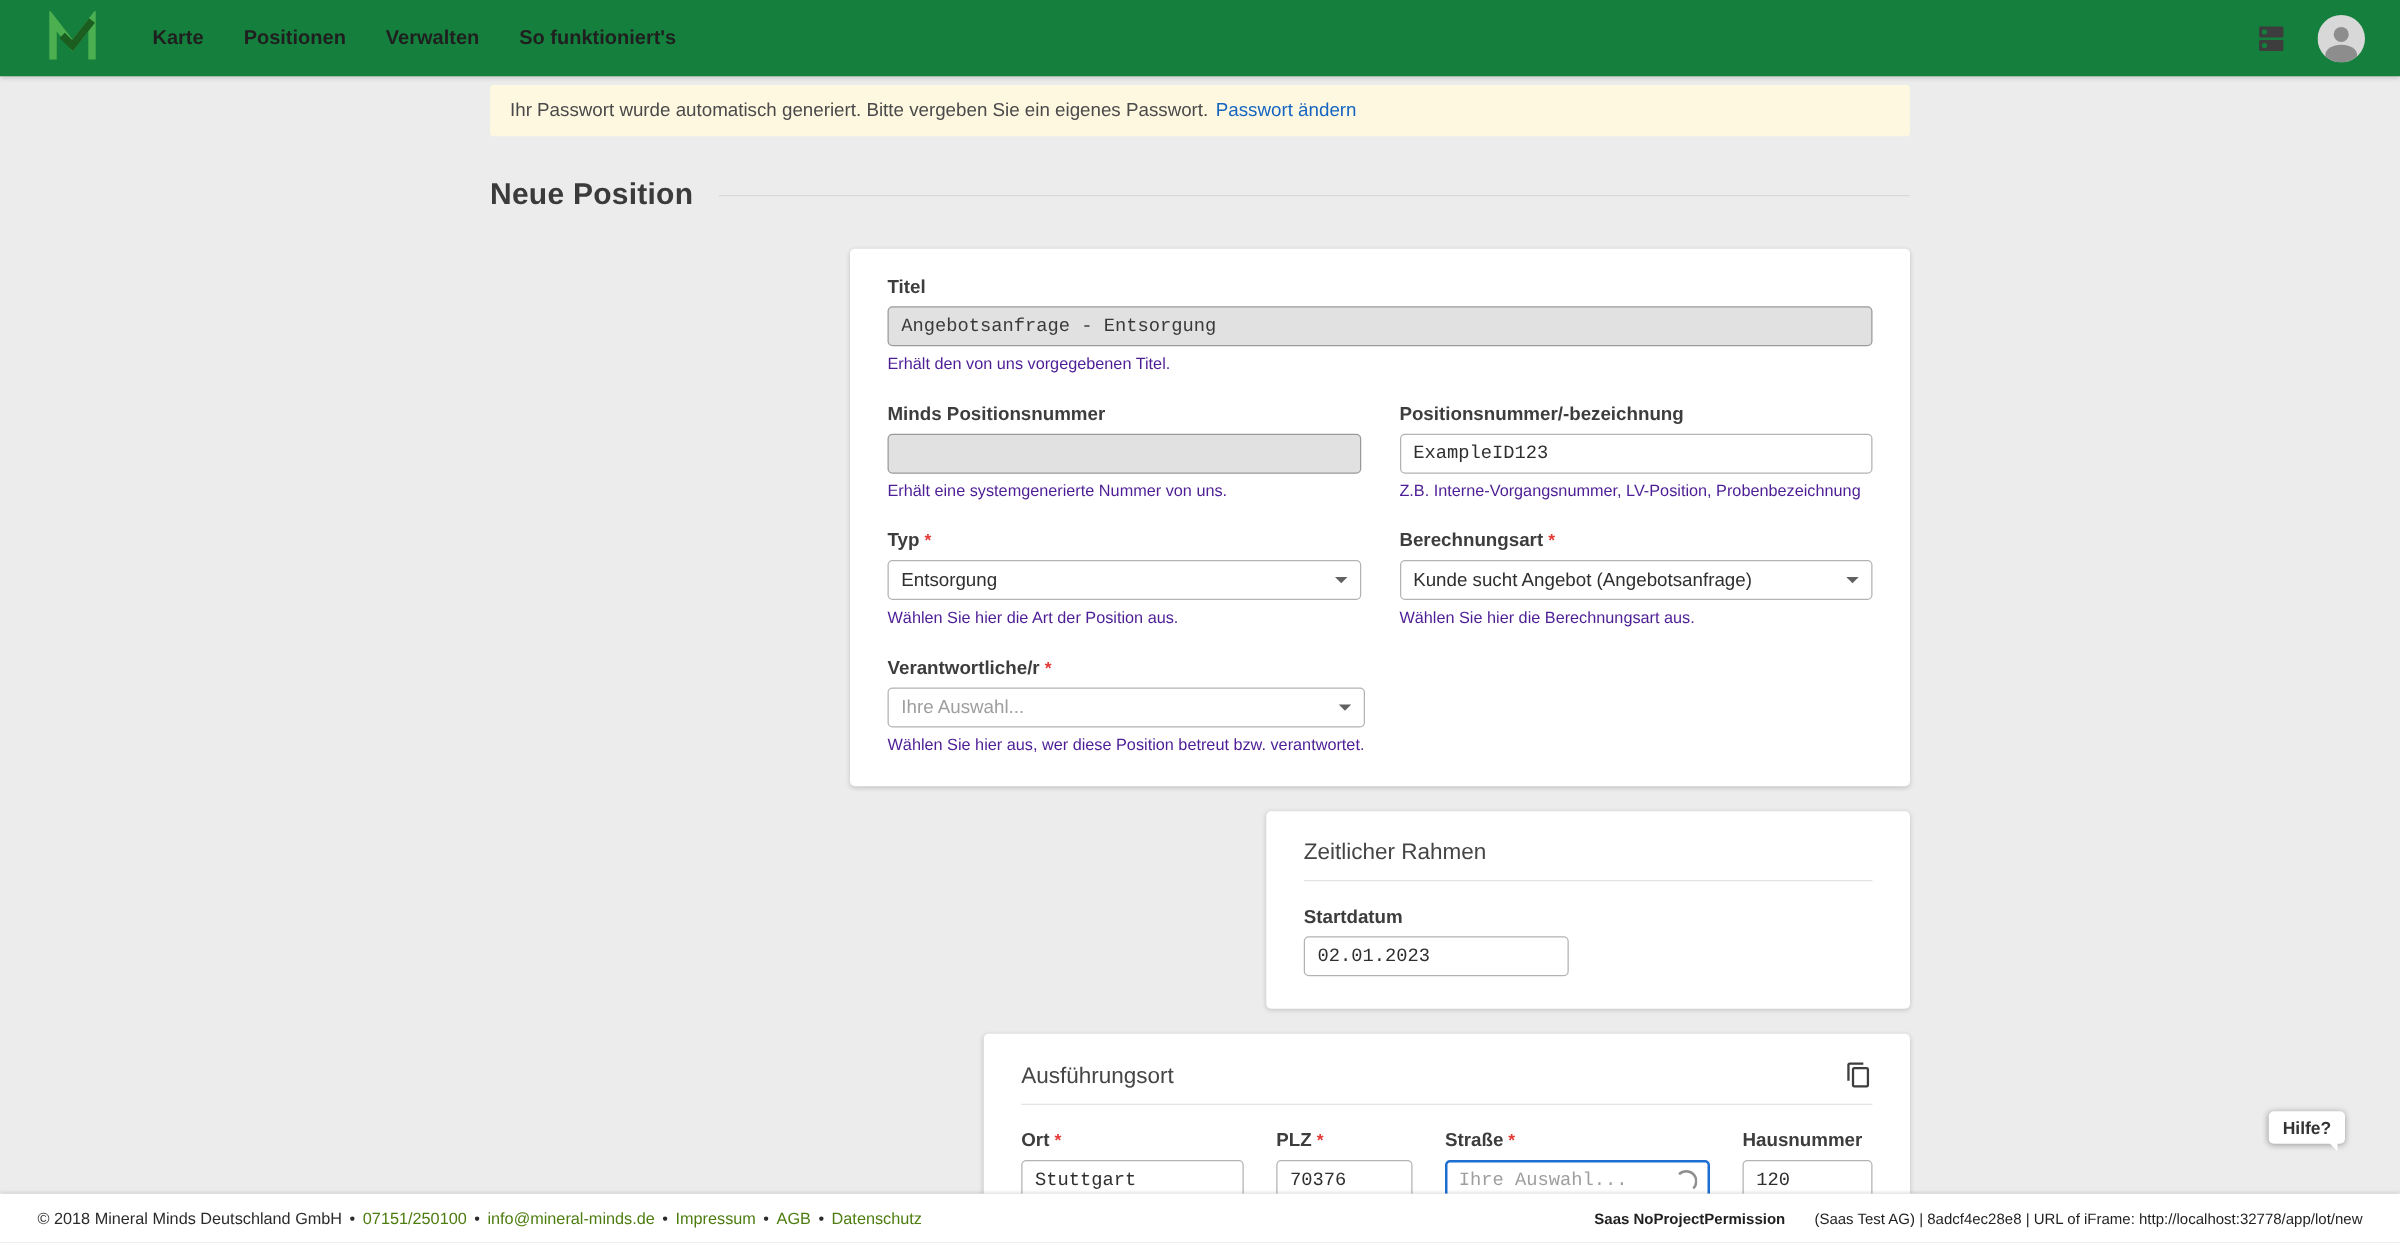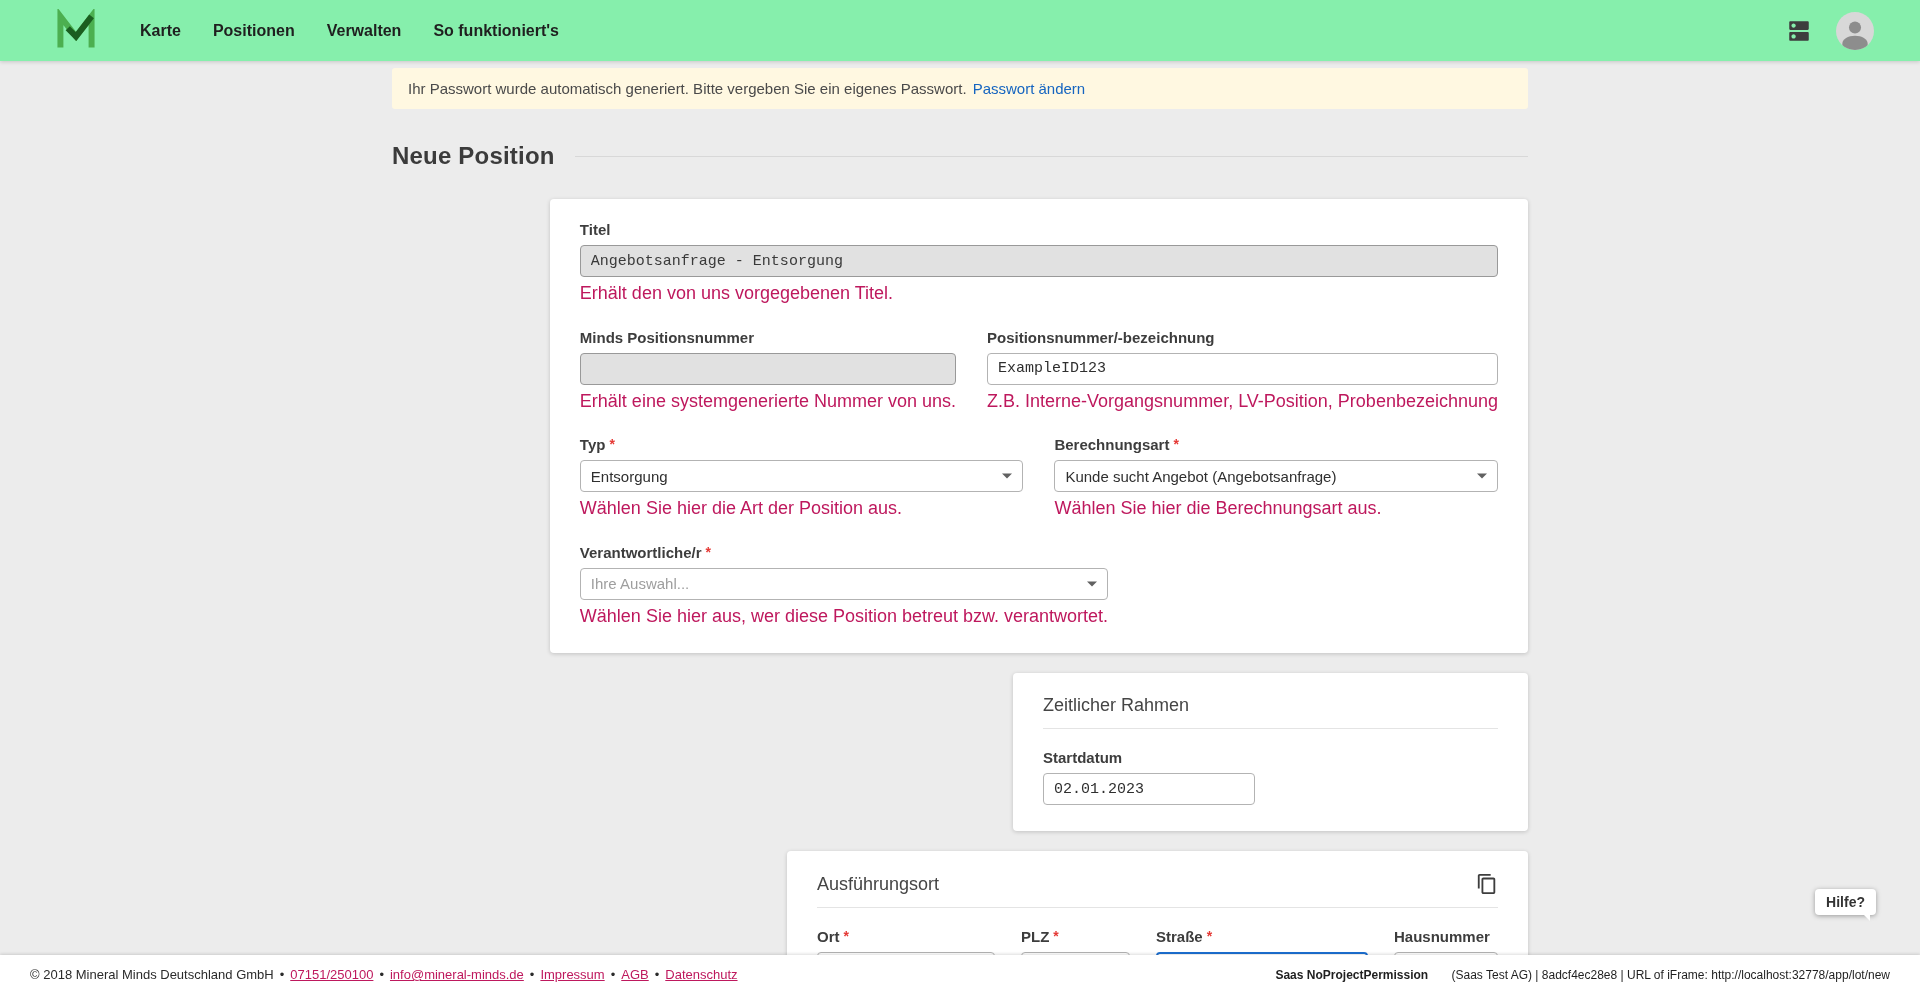--- a/index.html
+++ b/index.html
@@ -2,22 +2,22 @@
 <html><head>
 <meta charset="utf-8">
 <style>
   html,body{margin:0;padding:0;}
   body{
     width:1920px;height:994px;overflow:hidden;position:relative;
     font-family:"Liberation Sans",sans-serif;background:#ececec;
   }
   
   .navbar{
-    height:61px;background:#86efac;display:flex;align-items:center;
-    padding:0 30px;box-sizing:border-box;position:relative;z-index:10;
+    height:61px;background:#15803d;display:flex;align-items:center;
+    padding:0 12px;box-sizing:border-box;position:relative;z-index:10;
     box-shadow:0 1px 4px rgba(0,0,0,0.16);
   }
   .logo{width:44px;height:44px;margin-left:24px;margin-right:42px;cursor:pointer;display:flex;align-items:center;}
   .nav-links{display:flex;gap:32px;align-items:center;}
   .nav-link{font-size:16px;font-weight:700;color:#1f1f1f;text-decoration:none;cursor:pointer;}
   .nav-right{margin-left:auto;display:flex;align-items:center;gap:22px;padding-right:16px;}
   .icon-btn{background:none;border:none;padding:0;cursor:pointer;display:flex;align-items:center;}
   
   .main{height:894px;overflow:hidden;position:relative;}
   .container{width:1136px;margin:0 auto;padding-top:7px;}
@@ -37,21 +37,21 @@
   .field-label{display:block;font-size:15px;font-weight:700;color:#3d3d3d;margin-bottom:7px;}
   .req{color:#e53935;margin-left:4px;font-size:14px;vertical-align:top;}
   .input{
     display:block;width:100%;height:32px;box-sizing:border-box;
     border:1px solid #b3b3b3;border-radius:4px;padding:0 10px;
     font-size:15px;color:#2f2f2f;background:#fff;font-family:Liberation Mono, monospace;outline:none;
   }
   .input:disabled{background:#e1e1e1;border-color:#999;color:#3a3a3a;}
   .input::placeholder{color:#9e9e9e;}
   .input.focused{border:2px solid #1c6fd1;padding:0 9px;}
-  .helper{font-size:18px;color:#be185d;margin-top:6px;line-height:1.2;white-space:nowrap;}
+  .helper{font-size:13px;color:#4c1d95;margin-top:6px;line-height:1.2;white-space:nowrap;}
   .grid-2{display:grid;grid-template-columns:1fr 1fr;column-gap:31px;margin-top:24px;}
   .select{
     position:relative;height:32px;border:1px solid #b3b3b3;border-radius:4px;background:#fff;
     display:flex;align-items:center;padding:0 28px 0 10px;font-size:15px;color:#2f2f2f;
     cursor:pointer;box-sizing:border-box;white-space:nowrap;overflow:hidden;
   }
   .select .arrow{
     position:absolute;right:10px;top:50%;transform:translateY(-50%);
     width:0;height:0;border-left:5px solid transparent;border-right:5px solid transparent;
     border-top:5px solid #616161;
@@ -79,21 +79,21 @@
     content:"";position:absolute;bottom:-6px;right:6px;width:0;height:0;
     border-left:7px solid transparent;border-top:7px solid #fff;
   }
   
   .footer{
     position:absolute;bottom:0;left:0;right:0;height:39px;background:#fff;
     box-shadow:0 -1px 3px rgba(0,0,0,0.14);display:flex;align-items:center;
     justify-content:space-between;padding:0 30px;box-sizing:border-box;z-index:20;
   }
   .footer-left{font-size:13px;color:#2b2b2b;display:flex;align-items:center;gap:6px;white-space:nowrap;}
-  .flink{color:#be185d;text-decoration:underline;cursor:pointer;}
+  .flink{color:#4d7c0f;cursor:pointer;}
   .sep{color:#2b2b2b;}
   .footer-right{font-size:12px;color:#1f1f1f;white-space:nowrap;}
   .fbold{font-weight:700;}
   .frest{margin-left:20px;}
 </style>
 </head>
 <body>
 
 <header class="navbar">
   <div class="logo">

